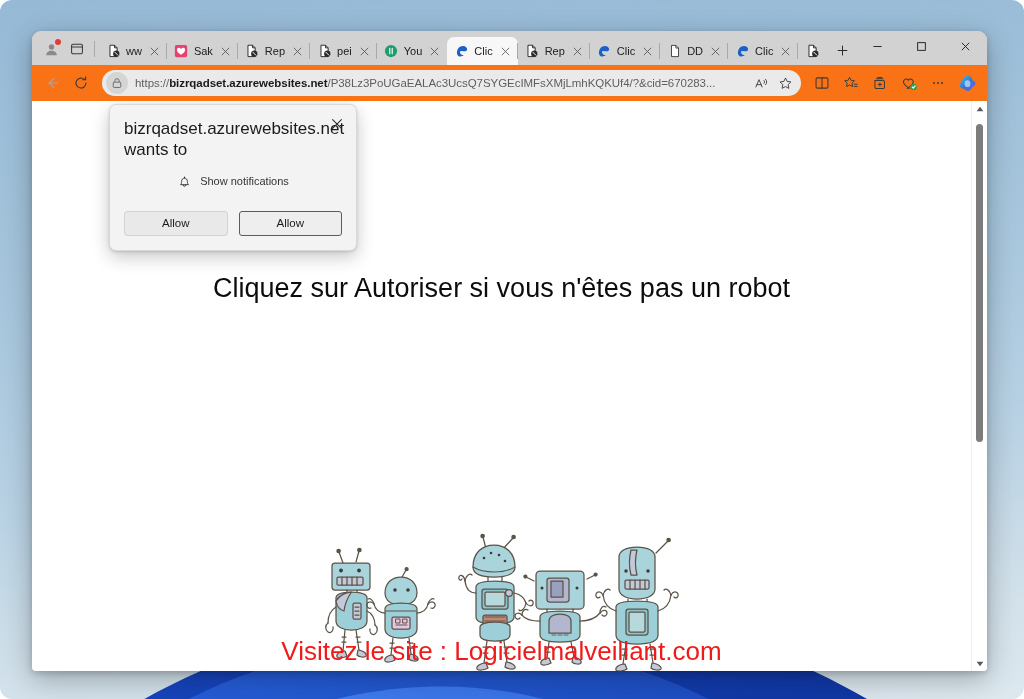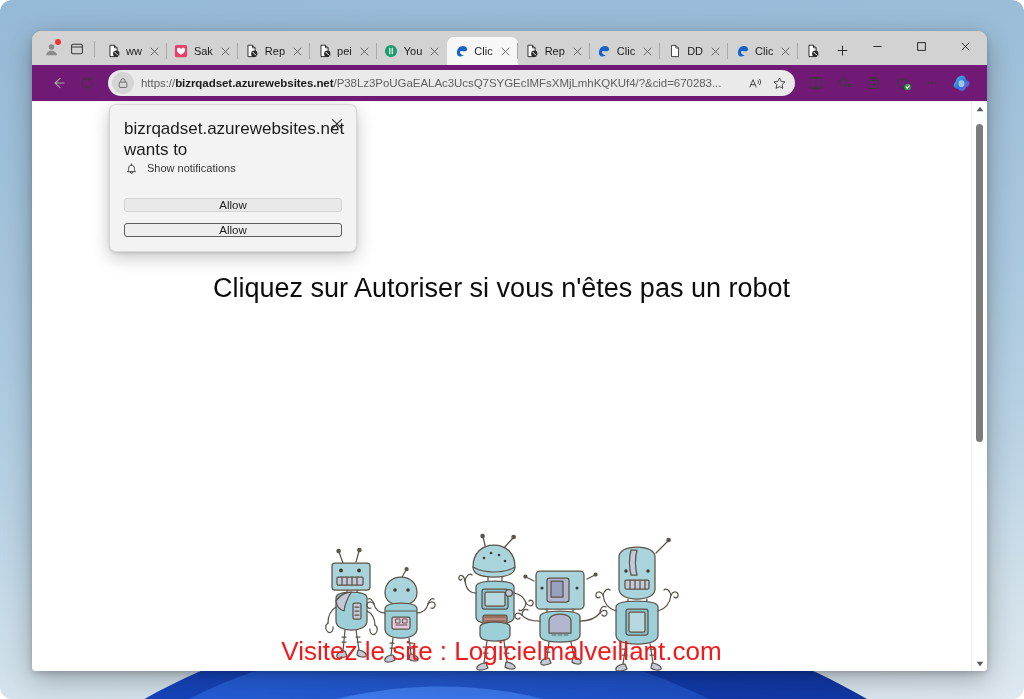--- a/index.html
+++ b/index.html
@@ -97,23 +97,23 @@
     border-radius: 4px; flex: none;
   }
   #wincontrols { display: flex; margin-left: auto; flex: none; align-self: flex-start; }
   .wc {
     width: 44px; height: 31px;
     display: flex; align-items: center; justify-content: center;
   }
 
   
   #toolbar {
-    height: 36px; background: #701a75;
+    height: 36px; background: #f97316;
     display: flex; align-items: center;
-    padding: 0 12px; gap: 1px; flex: none;
+    padding: 0 6px; gap: 1px; flex: none;
   }
   .tbbtn {
     width: 28px; height: 28px; border-radius: 4px;
     display: flex; align-items: center; justify-content: center;
     flex: none;
   }
   #omnibox {
     flex: 1; min-width: 0; height: 26px;
     margin: 0 6px;
     background: #eaeaea;
@@ -205,24 +205,26 @@
     padding-right: 22px; line-height: 1.25;
   }
   #perm-close {
     position: absolute; top: 10px; right: 10px;
     width: 18px; height: 18px;
     display: flex; align-items: center; justify-content: center;
     border-radius: 3px;
   }
   #perm-row {
     display: flex; align-items: center; gap: 8px;
+    margin-top: 13px;
+    justify-content: center;
   }
   #perm-row .ptext { font-size: 11px; color: #353535; }
   #perm-buttons {
-    display: flex; gap: 11px; margin-top: 22px; flex-direction: column;
+    display: flex; gap: 11px; margin-top: 22px;
   }
   .pbtn {
     flex: 1; height: 25px;
     display: flex; align-items: center; justify-content: center;
     font-size: 11.5px; color: #1b1b1b;
     background: #e9e9e9;
     border: 1px solid #d3d3d3;
     border-radius: 3px;
     box-sizing: border-box;
   }

